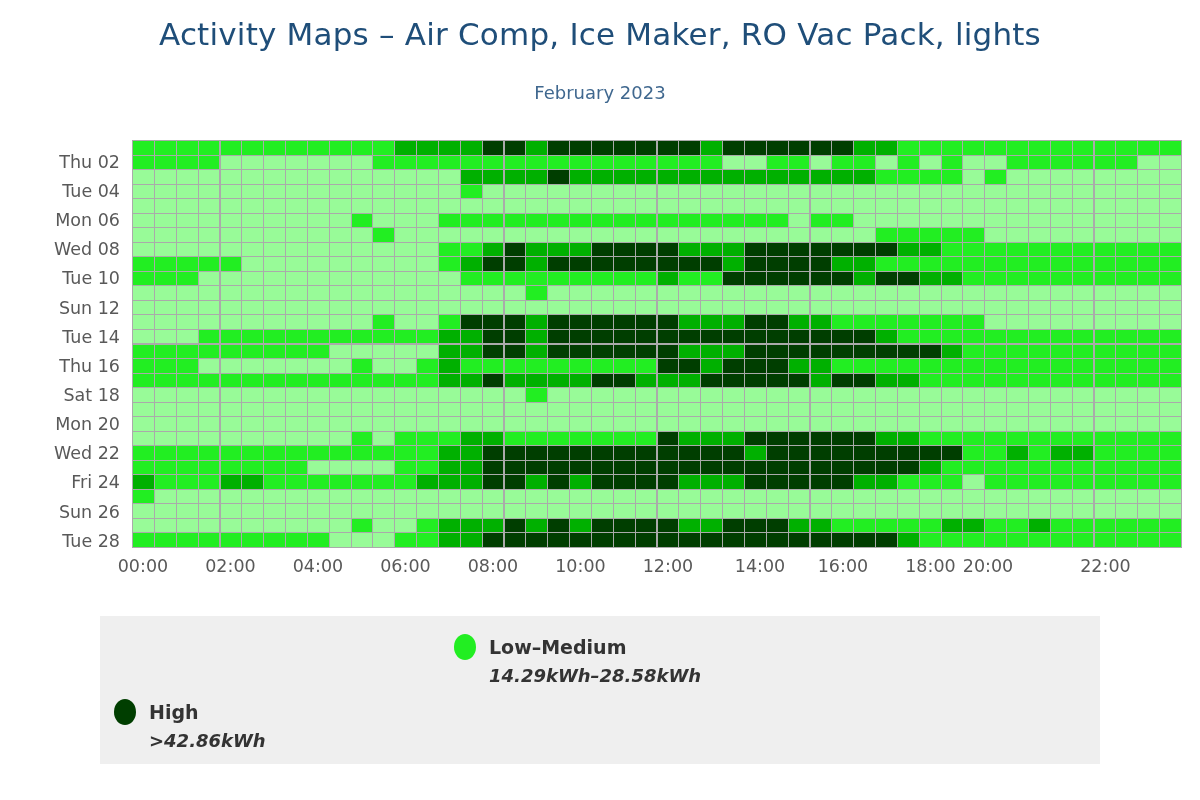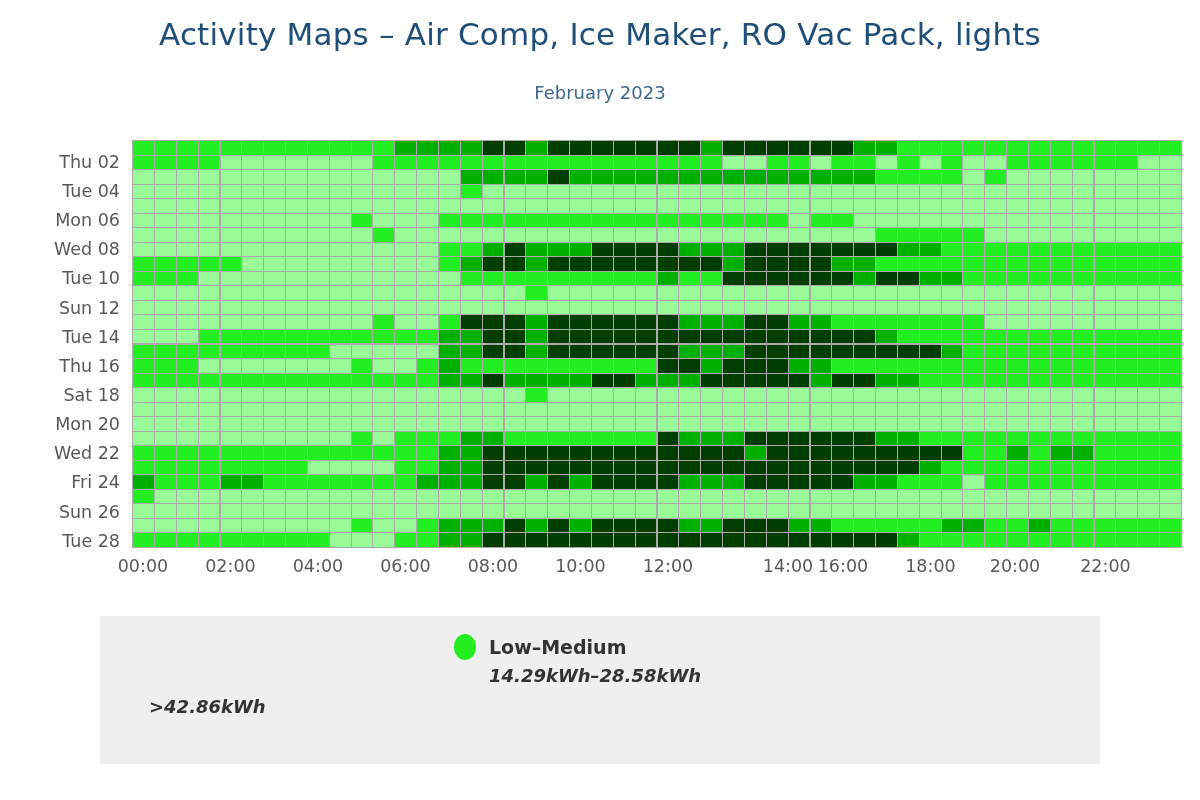--- a/index.html
+++ b/index.html
@@ -1485,38 +1485,42 @@
 </div>
 
 <div id="x-axis">
     <div class="xlabel" style="left: 10.9375px;">00:00</div>
     <div class="xlabel" style="left: 98.4375px;">02:00</div>
     <div class="xlabel" style="left: 185.938px;">04:00</div>
     <div class="xlabel" style="left: 273.438px;">06:00</div>
     <div class="xlabel" style="left: 360.938px;">08:00</div>
     <div class="xlabel" style="left: 448.438px;">10:00</div>
     <div class="xlabel" style="left: 535.938px;">12:00</div>
-    <div class="xlabel" style="left: 656px;">14:00</div>
+    <div class="xlabel" style="left: 628px;">14:00</div>
     <div class="xlabel" style="left: 710.938px;">16:00</div>
     <div class="xlabel" style="left: 798.438px;">18:00</div>
-    <div class="xlabel" style="left: 883px; text-align: center;">20:00</div>
+    <div class="xlabel" style="left: 856px; text-align: center;">20:00</div>
     <div class="xlabel" style="left: 973.438px;">22:00</div>
   </div>
 
 <div id="legend">
   <div class="legend-row" id="legend-row-1">
       <div class="legend-item">
         <div class="legend-range"></div>
       </div>
       <div class="legend-item">
         <div class="legend-top">
           <span class="swatch" style="background: rgb(34, 238, 34);"></span>
           <span class="legend-label">Low–Medium</span>
         </div>
         <div class="legend-range">14.29kWh–28.58kWh</div>
       </div>
     </div>
   <div class="legend-row" id="legend-row-2">
       <div class="legend-item">
+        <div class="legend-top">
+          <span class="swatch" style="background: rgb(0, 62, 0);"></span>
+          <span class="legend-label">High</span>
+        </div>
         <div class="legend-range">&gt;42.86kWh</div>
       </div>
     </div>
 </div>
 
 </body></html>

